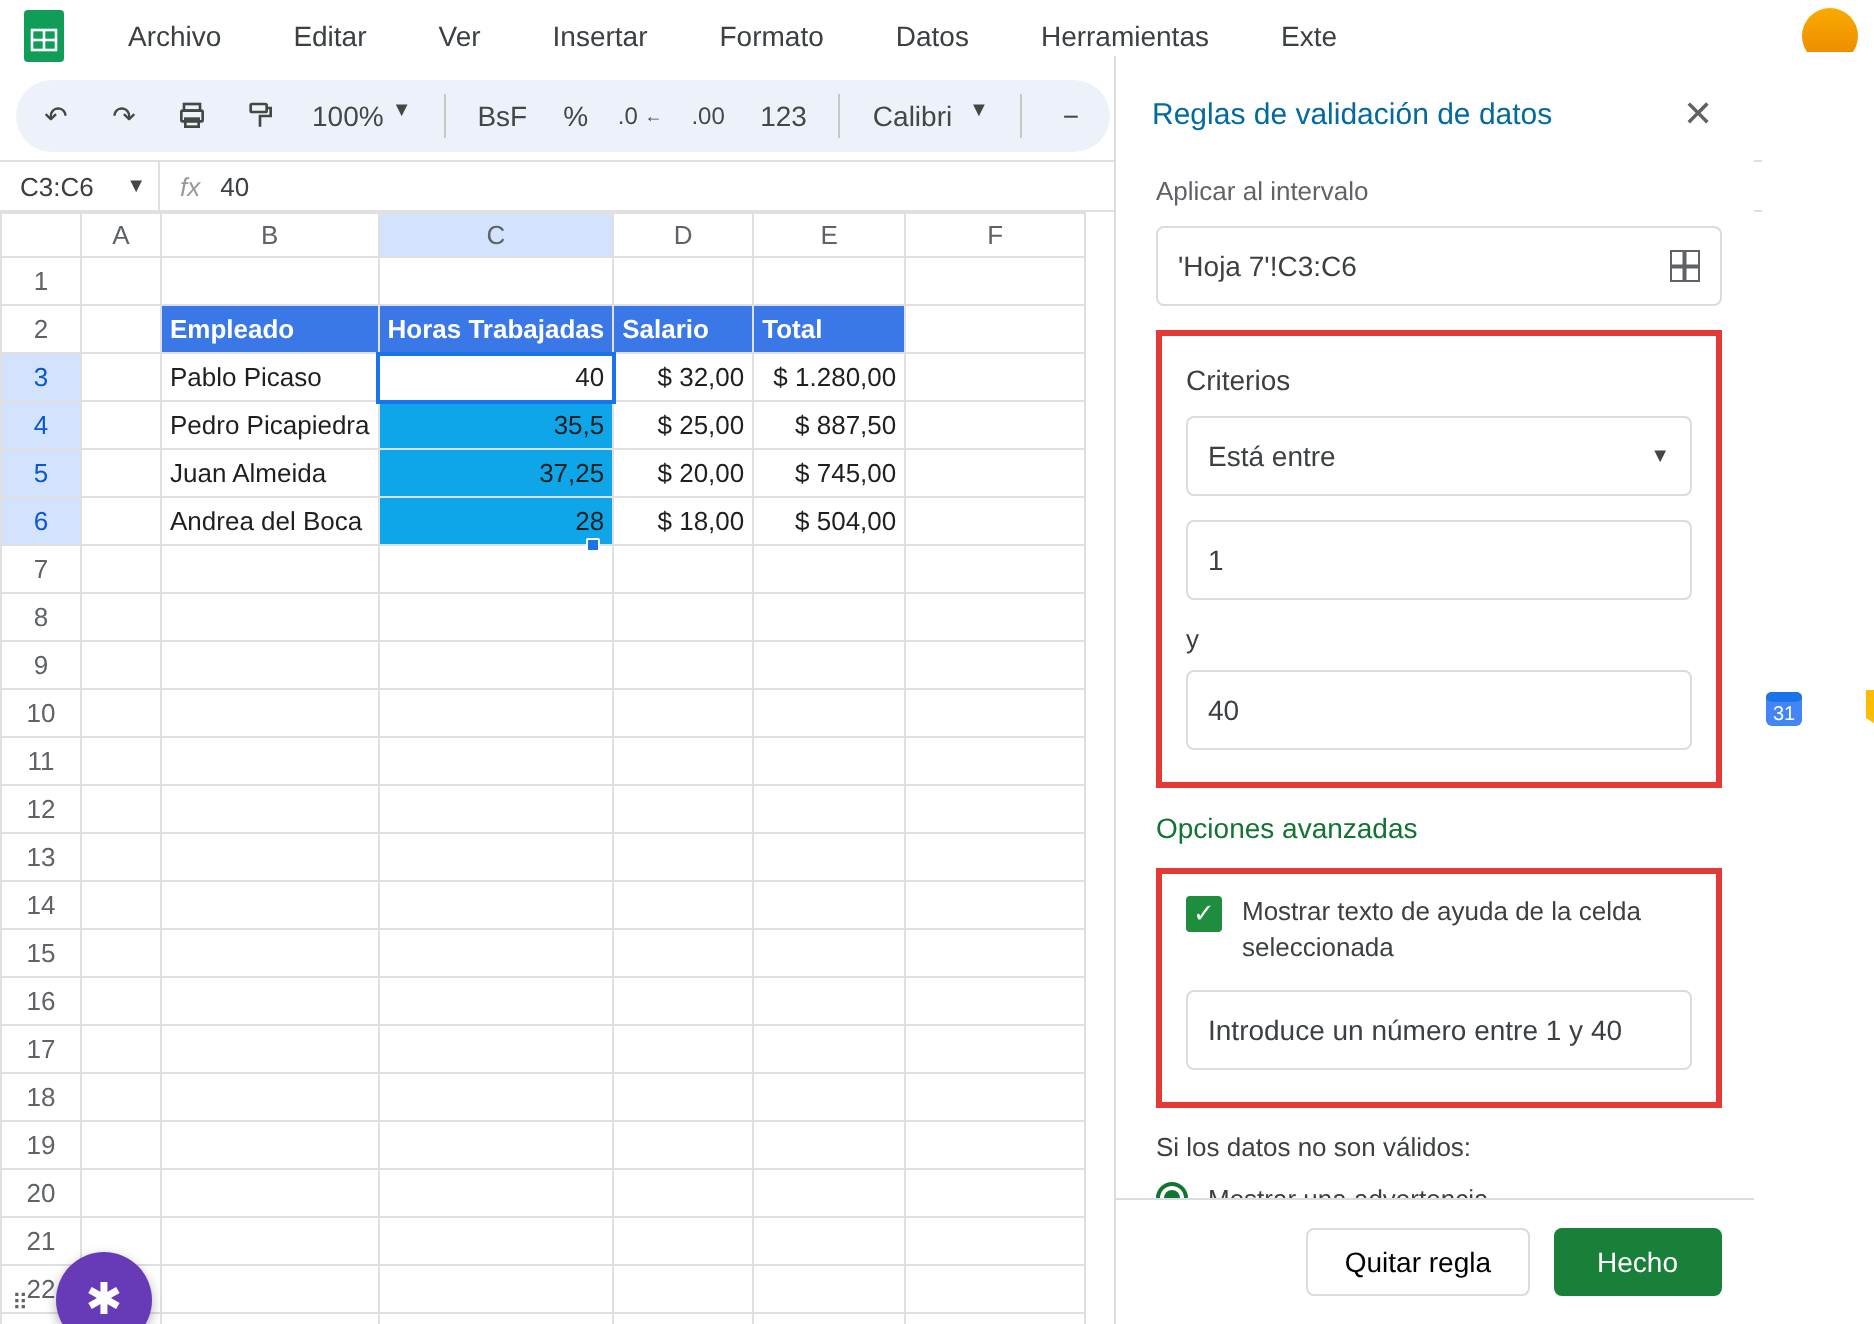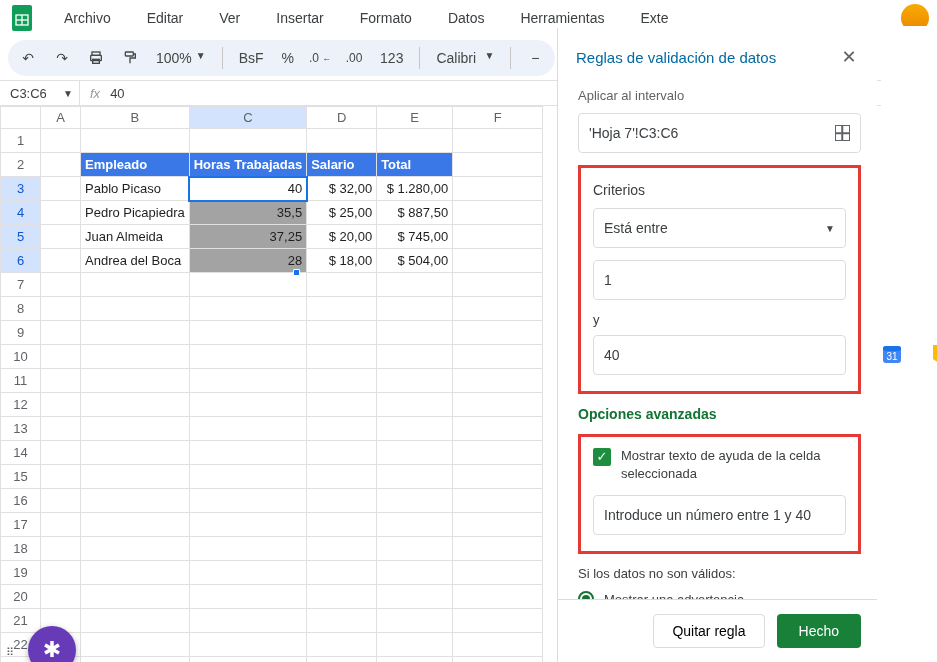--- a/index.html
+++ b/index.html
@@ -31,40 +31,40 @@
     .sheet th { background:#fff; font-weight:400; color:#5f6368; border:1px solid #e0e0e0; height:24px; position:sticky; }
     .sheet th.colhead { text-align:center; }
     .sheet td { border:1px solid #e0e0e0; height:23px; padding:0 4px; text-align:right; white-space:nowrap; overflow:hidden;}
     .sheet .rowhead { width:40px; text-align:center; background:#fff; color:#5f6368; }
     .col-A{width:40px}.col-B{width:108px}.col-C{width:108px}.col-D{width:70px}.col-E{width:76px}.col-F{width:90px}
     .head-row th {height:22px;}
     .sheet td.text { text-align:left; }
     .hdr-cell { background:#3b78e7; color:#fff; text-align:center; font-weight:600; }
     .sel-col-head { background:#d3e3fd !important; }
     .sel-row-head { background:#d3e3fd !important; color:#0b57d0 !important; font-weight:500;}
-    .sel-range { background:#a3a3a3; }
+    .sel-range { background:#0ea5e9; }
     .active-cell { outline:2px solid #1a73e8; outline-offset:-1px; background:#fff !important; }
     .sel-handle { position:absolute; width:7px; height:7px; background:#1a73e8; border:1px solid #fff; border-radius:1px; }
 
     
     .sidepanel { position:absolute; top:28px; right:60px; bottom:0; width:320px; background:#fff; border-left:1px solid #dadce0; display:flex; flex-direction:column; }
     .sp-header { display:flex; align-items:center; justify-content:space-between; padding:18px 16px 14px 18px; }
     .sp-title { font-size:15px; color:#0369a1; }
     .sp-close { font-size:18px; color:#5f6368; cursor:pointer; width:24px; text-align:center;}
     .sp-scroll { overflow-y:auto; flex:1; padding:0 16px 8px 20px; }
     .sp-scroll::-webkit-scrollbar{width:10px}.sp-scroll::-webkit-scrollbar-thumb{background:#dadce0;border-radius:8px}
     .sp-label { font-size:13px; color:#5f6368; margin:6px 0 10px; }
     .sp-section-title { font-size:14px; color:#3c4043; margin:4px 0 10px; }
     .sp-field { display:flex; align-items:center; border:1px solid #dadce0; border-radius:4px; height:40px; padding:0 10px; font-size:14px; color:#3c4043; margin-bottom:12px; justify-content:space-between; }
     .sp-field input{border:none;outline:none;font-size:14px;color:#3c4043;width:100%;background:transparent}
     .highlight-box { border:3px solid #e53935; border-radius:0; padding:10px 12px 4px; margin-bottom:12px; }
     .sp-inline-label { font-size:13px; color:#3c4043; margin:6px 0 8px; }
     .checkbox-row { display:flex; align-items:flex-start; gap:10px; font-size:13px; color:#3c4043; margin-bottom:12px; line-height:1.4; }
     .cb { width:18px; height:18px; background:#1e8e3e; border-radius:2px; display:flex; align-items:center; justify-content:center; color:#fff; font-size:13px; flex-shrink:0; margin-top:1px;}
-    .adv-opt { color:#137333; font-size:14px; font-weight:700; margin:6px 0 12px; }
+    .adv-opt { color:#137333; font-size:14px; font-weight:400; margin:6px 0 12px; }
     .radio-row { display:flex; align-items:center; gap:10px; font-size:13px; color:#3c4043; margin:6px 0;}
     .radio { width:16px; height:16px; border:2px solid #137333; border-radius:50%; display:flex; align-items:center; justify-content:center;}
     .radio .dot{width:8px;height:8px;background:#137333;border-radius:50%}
     .sp-footer { border-top:1px solid #dadce0; padding:14px 16px; display:flex; gap:12px; justify-content:flex-end; }
     .btn-outline { border:1px solid #dadce0; background:#fff; color:#000000; padding:8px 18px; border-radius:4px; font-size:14px; cursor:pointer;}
     .btn-primary { border:none; background:#188038; color:#fff; padding:8px 22px; border-radius:4px; font-size:14px; cursor:pointer;}
 
     
     .rightrail { position:absolute; right:0; top:26px; width:56px; bottom:0; display:flex; align-items:center; gap:26px; padding-top:20px; background:#fff; }
     .rail-icon { width:22px; height:22px; border-radius:4px; display:flex; align-items:center; justify-content:center; font-size:16px;}

